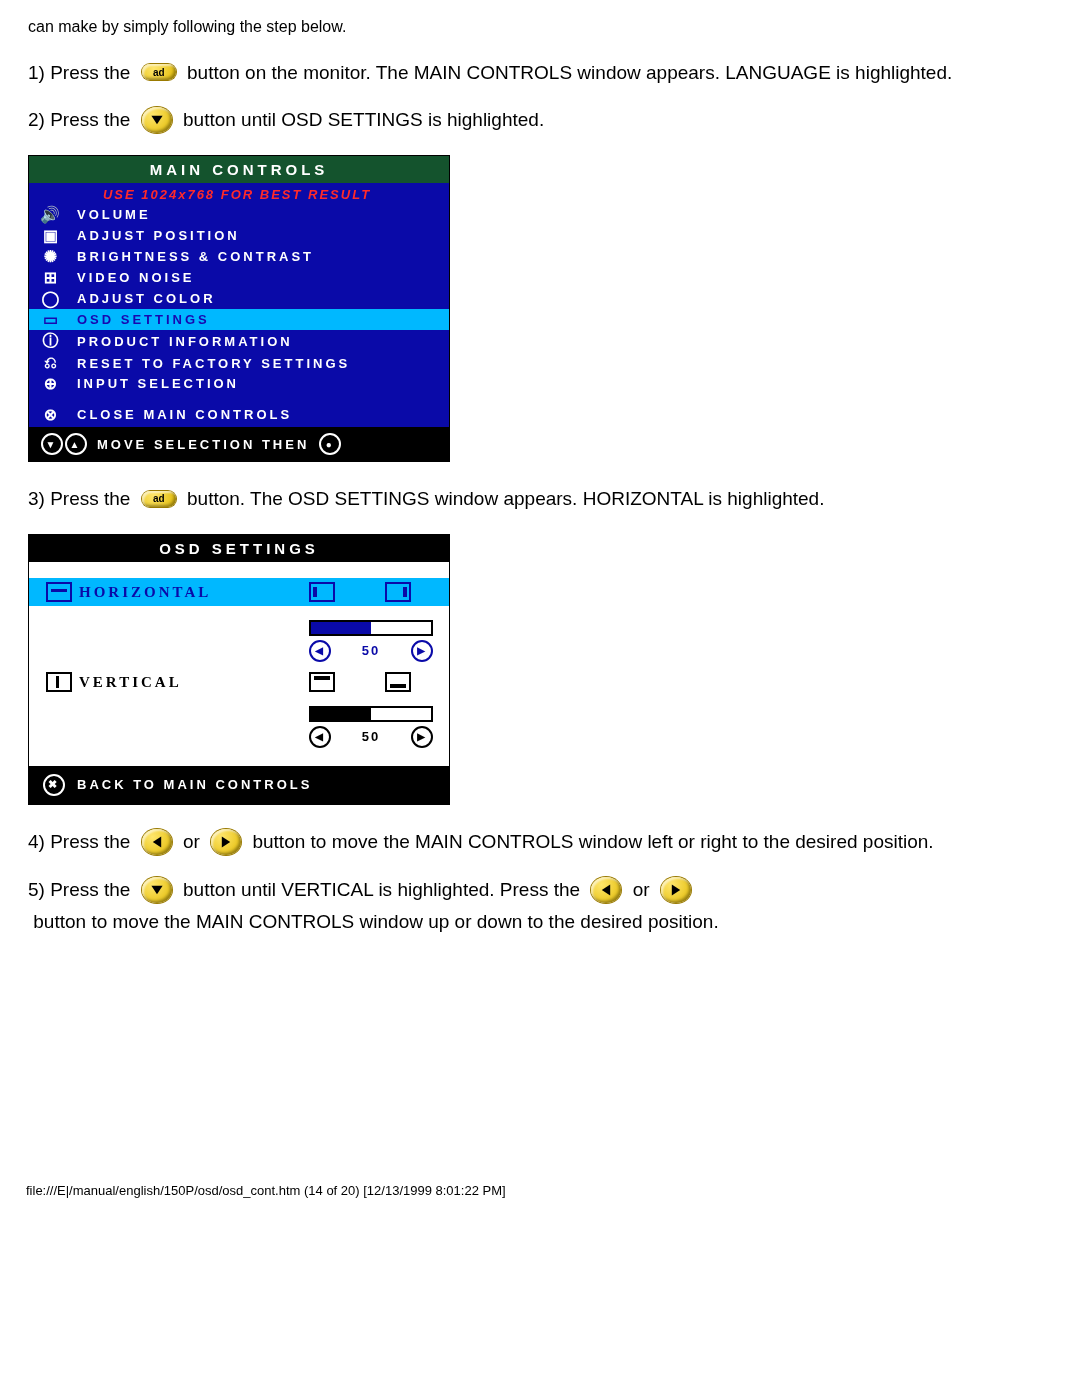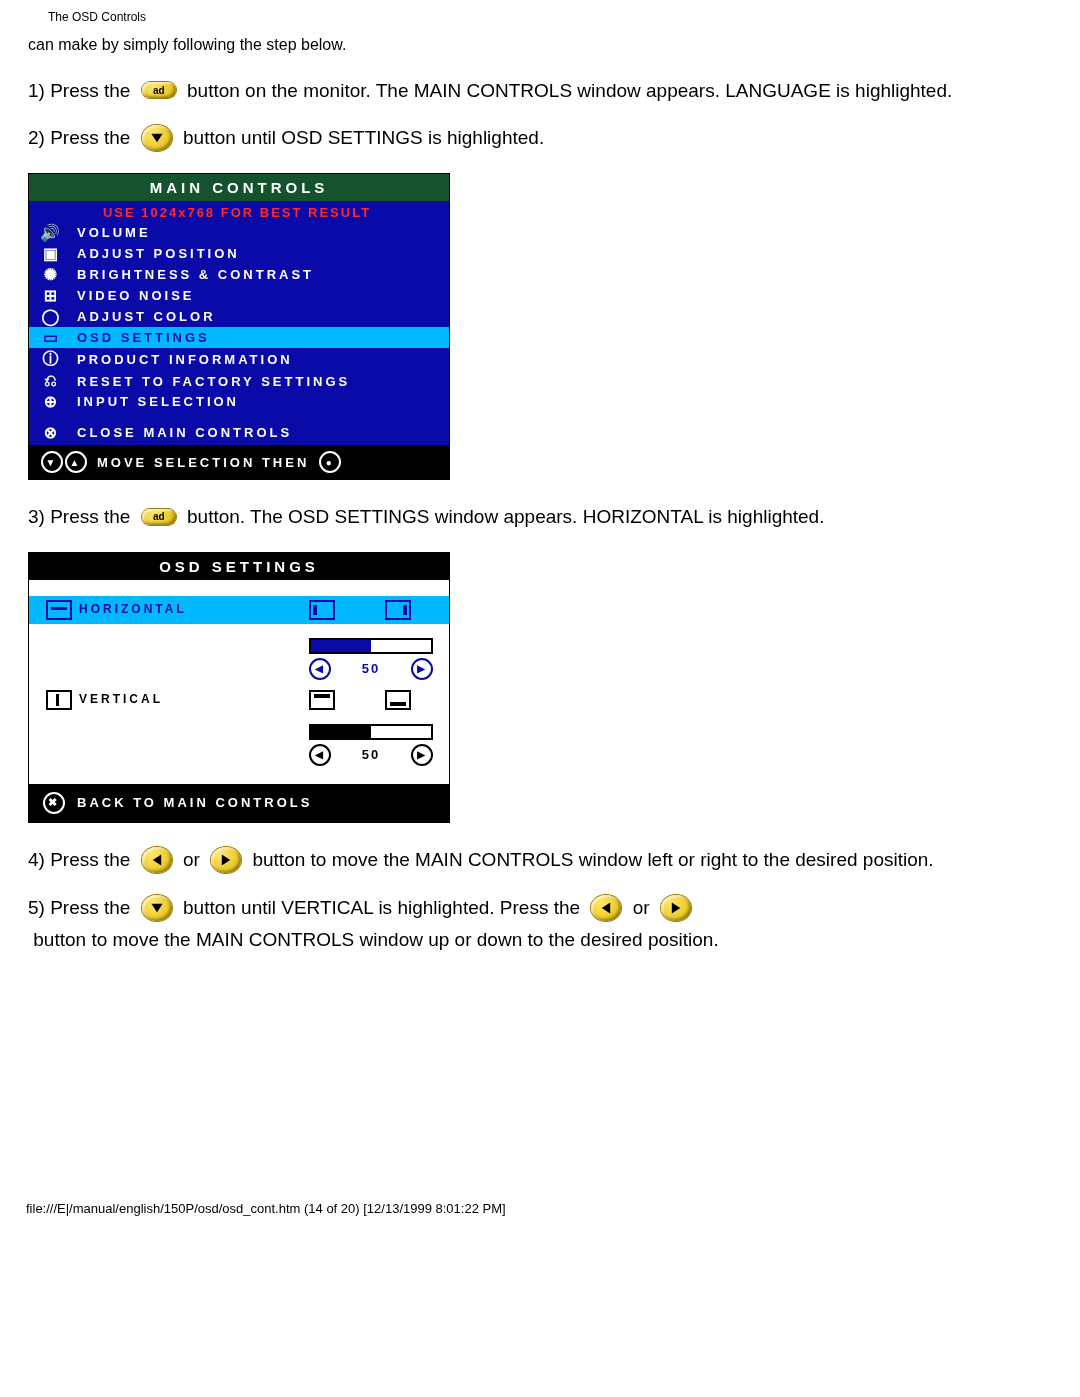--- a/index.html
+++ b/index.html
@@ -65,20 +65,21 @@
     padding: 5px 0;
     font-weight: bold;
   }
   .osd-sub {
     color: #ff2a2a;
     text-align: center;
     letter-spacing: 2px;
     font-size: 13px;
     font-weight: bold;
     padding: 4px 4px 2px 0;
+    font-style: italic;
   }
   .osd-list { padding: 0 0 2px 0; }
   .osd-item {
     display: flex;
     align-items: center;
     gap: 14px;
     padding: 1px 12px;
     color: #fff;
     font-weight: bold;
     letter-spacing: 3px;
@@ -128,21 +129,21 @@
   }
   .osd2 .blank { height:16px; background:#fff; }
   .osd2 .row {
     display:grid;
     grid-template-columns: 40px 1fr 130px;
     align-items:start;
     padding:0 10px;
   }
   .osd2 .row.hl { background:#00b8ff; color:#0a0aa8; padding-top:4px; padding-bottom:4px;}
   .osd2 .row.plain { color:#000; background:#fff; padding-top:8px;}
-  .osd2 .label { font-weight:bold; letter-spacing:3px; font-size:12px; padding-top:2px;}
+  .osd2 .label { font-weight:bold; letter-spacing:3px; font-size:15px; padding-top:2px;font-family:Liberation Serif, serif;}
   .osd2 .pic { display:flex; align-items:center; justify-content:center; }
   .mini-mon {
     width:22px; height:16px; border:2px solid currentColor; position:relative;
   }
   .mini-mon::after{
     content:""; position:absolute; background:currentColor;
   }
   .mini-mon.hbar::after{ left:3px; right:3px; top:5px; height:3px; }
   .mini-mon.hleft::after{ left:2px; width:4px; top:3px; bottom:3px; }
   .mini-mon.hright::after{ right:2px; width:4px; top:3px; bottom:3px; }
@@ -168,21 +169,20 @@
   .footer-line {
     font-size:13px;
     margin-top:200px;
     padding:6px 26px;
   }
 </style>
 </head>
 <body>
 
 <div class="page">
-  <div class="header-small">The OSD Controls</div>
 
   <p class="body-text">can make by simply following the step below.</p>
 
   <div class="inline-line">
     <span>1) Press the </span>
     <span class="btn-icon ok"><span class="txt">ad</span></span>
     <span> button on the monitor. The MAIN CONTROLS window appears. LANGUAGE is highlighted.</span>
   </div>
 
   <div class="inline-line">

